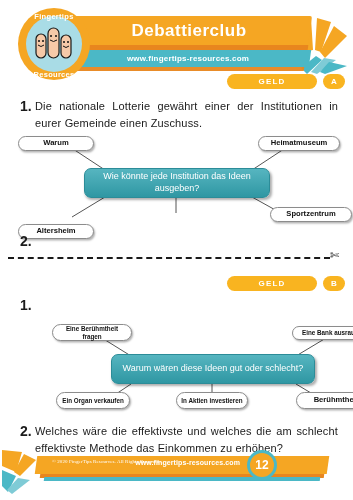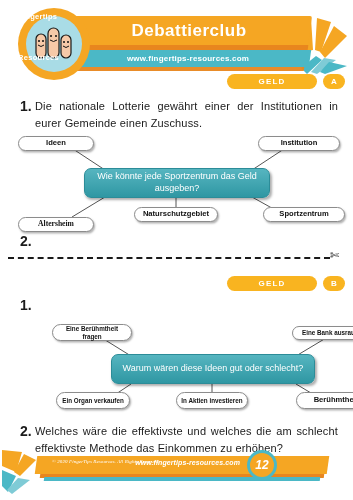--- a/index.html
+++ b/index.html
@@ -46,25 +46,25 @@
   }
   .logo-ring{
     position:absolute;left:0;top:0;width:72px;height:72px;border-radius:50%;
     background:#F5A623;
   }
   .logo-inner{
     position:absolute;left:8px;top:8px;width:56px;height:56px;border-radius:50%;
     background:#A9DCE6;
   }
   .logo-txt-top,.logo-txt-bot{
-    position:absolute;left:0;width:72px;text-align:left;
+    position:absolute;left:0;width:72px;text-align:center;
     color:#ffffff;font-weight:bold;font-size:7.5px;letter-spacing:.3px;
   }
   .logo-txt-top{top:4px;}
-  .logo-txt-bot{bottom:18px;}
+  .logo-txt-bot{bottom:1px;}
   .fingers{position:absolute;left:16px;top:16px;width:40px;height:42px;}
 
   
   .badge-row{position:absolute;display:flex;align-items:center;gap:6px;}
   .badge-geld{
     background:#F9B420;color:#ffffff;font-weight:bold;font-size:8px;
     letter-spacing:1.2px;border-radius:9px;
     width:90px;height:15px;display:flex;align-items:center;justify-content:center;
   }
   .badge-letter{
@@ -112,21 +112,21 @@
   .cutline{
     position:absolute;left:8px;top:257px;width:322px;height:0;
     border-top:2.2px dashed #1a1a1a;
   }
   .scissors{
     position:absolute;left:330px;top:250px;font-size:11px;color:#111;
     line-height:1;
   }
 
   
-  .footer{position:absolute;left:0;bottom:0;width:285px;height:52px;font-style:italic;}
+  .footer{position:absolute;left:0;bottom:0;width:285px;height:52px;}
   .ftr-bar{
     position:absolute;left:36px;top:8px;width:292px;height:18px;
     background:#F5A623;transform:skewX(-8deg);
   }
   .ftr-bar-under{
     position:absolute;left:40px;top:26px;width:284px;height:4px;
     background:#E8861E;transform:skewX(-8deg);
   }
   .ftr-teal{
     position:absolute;left:44px;top:29px;width:276px;height:4px;
@@ -209,28 +209,27 @@
 
   <div class="map" style="left:0;top:125px;width:353px;height:110px;">
     <svg class="lines" width="353" height="110">
       <line x1="70" y1="22" x2="105" y2="45" stroke="#555" stroke-width="1"></line>
       <line x1="287" y1="22" x2="252" y2="45" stroke="#555" stroke-width="1"></line>
       <line x1="72" y1="92" x2="105" y2="72" stroke="#555" stroke-width="1"></line>
       <line x1="176" y1="88" x2="176" y2="73" stroke="#555" stroke-width="1"></line>
       <line x1="288" y1="92" x2="252" y2="72" stroke="#555" stroke-width="1"></line>
     </svg>
 
-    <div class="node" style="left:18px;top:11px;width:76px;height:15px;">Ideen</div>
-    <div class="node" style="left:258px;top:11px;width:82px;height:15px;">Institution</div>
-
-    <div class="center-node" style="left:84px;top:43px;width:186px;height:30px;">Wie könnte jede Sportzentrum das Geld ausgeben?</div>
-
-    <div class="node" style="left:18px;top:92px;width:76px;height:15px;font-family:Liberation Serif, serif;">Altersheim</div>
-    <div class="node" style="left:134px;top:82px;width:84px;height:15px;">Naturschutzgebiet</div>
-    <div class="node" style="left:263px;top:82px;width:82px;height:15px;">Sportzentrum</div>
+    <div class="node" style="left:18px;top:11px;width:76px;height:15px;">Warum</div>
+    <div class="node" style="left:258px;top:11px;width:82px;height:15px;">Heimatmuseum</div>
+
+    <div class="center-node" style="left:84px;top:43px;width:186px;height:30px;">Wie könnte jede Institution das Ideen ausgeben?</div>
+
+    <div class="node" style="left:18px;top:99px;width:76px;height:15px;">Altersheim</div>
+    <div class="node" style="left:270px;top:82px;width:82px;height:15px;">Sportzentrum</div>
   </div>
 
   <div class="q" style="left:20px;top:233px;width:318px;">
     <div class="q-num">2.</div>
   </div>
 
   <div class="cutline"></div>
   <div class="scissors">✄</div>
 
   <div class="badge-row" style="right:8px;top:276px;">

